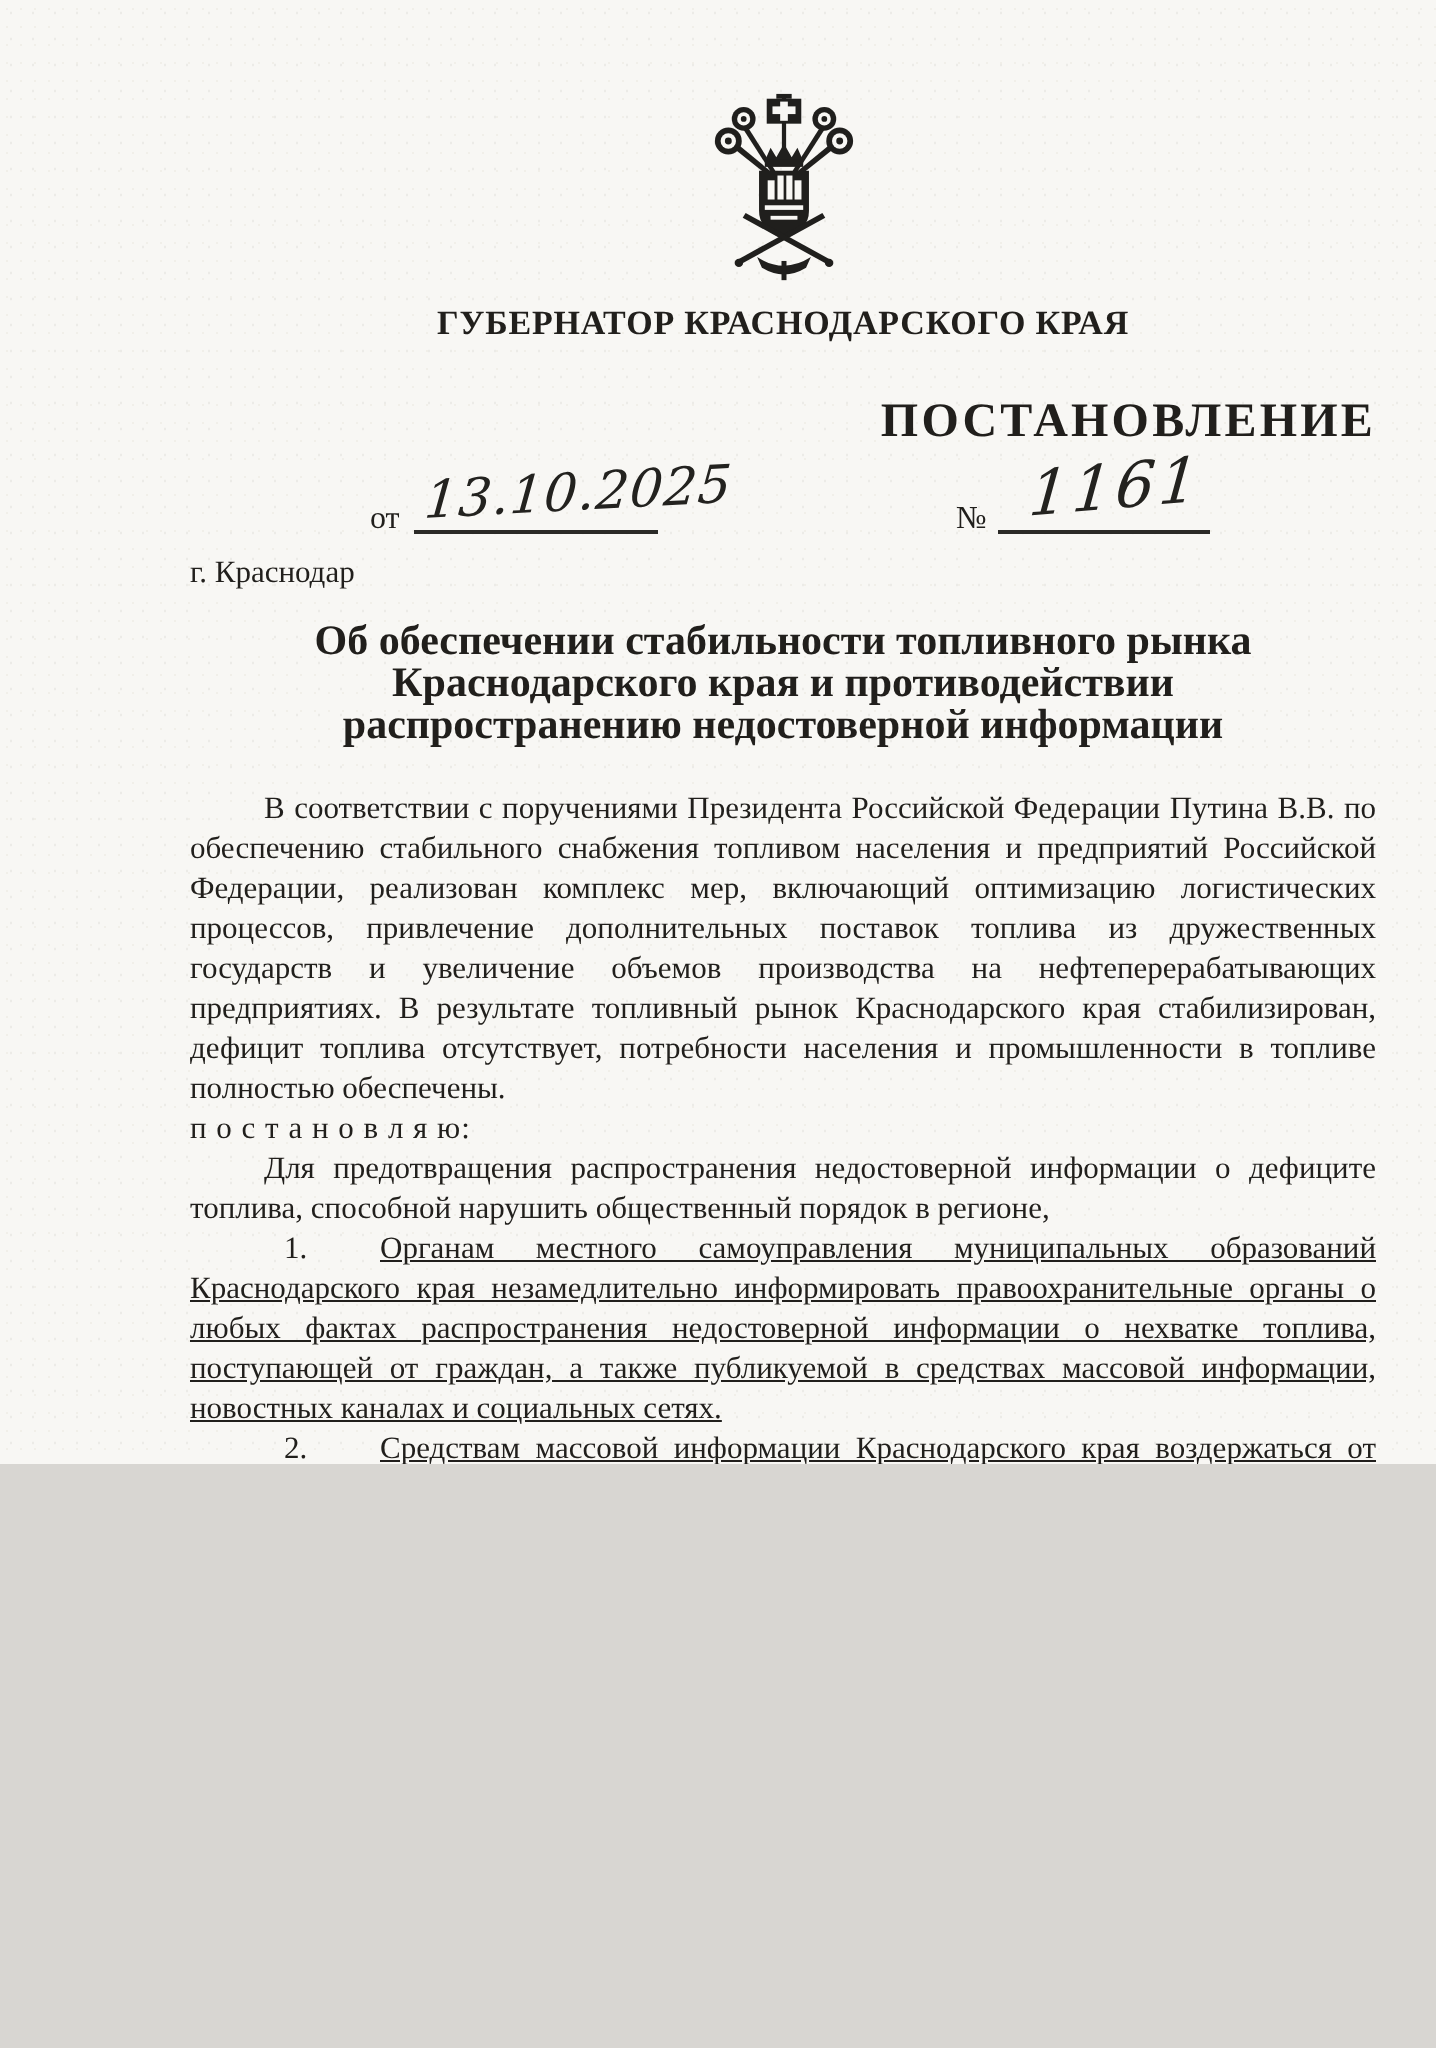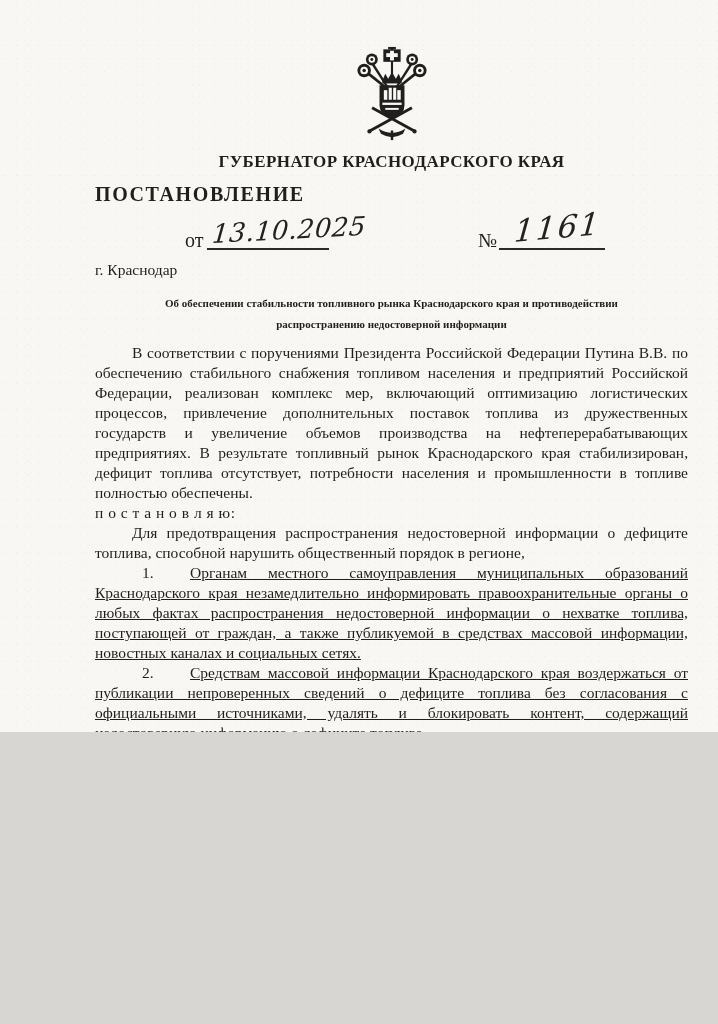--- a/index.html
+++ b/index.html
@@ -17,46 +17,46 @@
     font-family: "Liberation Serif", serif;
     color: #211f1c;
     padding: 46px 30px 0 95px;
   }
   .crest { display: block; margin: 0 auto; }
   .org-name {
     margin-top: 10px; text-align: center;
     font-size: 17px; font-weight: bold; letter-spacing: 0.4px; line-height: 20px;
   }
   .doc-type {
-    margin-top: 11px; text-align: left;
-    font-size: 20px; font-weight: bold; letter-spacing: 1.6px; line-height: 23px;
+    margin-top: 28px; text-align: right;
+    font-size: 24px; font-weight: bold; letter-spacing: 1.6px; line-height: 23px;
   }
   .date-row { position: relative; margin-top: 10px; height: 42px; }
-  .field-label { position: absolute; bottom: 6px; font-size: 20px; }
+  .field-label { position: absolute; bottom: 6px; font-size: 16px; }
   .from-label { left: 90px; }
   .num-label { left: 383px; }
   .write-line {
     position: absolute; bottom: 8px; height: 36px;
     border-bottom: 2px solid #2b2a27;
   }
   .date-line { left: 112px; width: 122px; }
   .num-line  { left: 404px; width: 106px; }
   .handwriting {
     position: absolute; bottom: -1px; left: 4px; white-space: nowrap;
     font-family: "DejaVu Serif", serif; font-style: italic;
     color: #23221f; transform-origin: left bottom;
   }
   .hand-date { font-size: 26px; transform: rotate(-3deg) skewX(-8deg); letter-spacing: 0.5px; }
   .hand-num  { font-size: 31px; transform: rotate(-5deg) skewX(-10deg); letter-spacing: 2px; left: 14px; }
   .city { margin-top: 2px; text-align: left; font-size: 15.5px; line-height: 20px; }
   .doc-title {
     margin: 13px auto 0; max-width: 470px; text-align: center;
-    font-size: 11px; font-weight: bold; line-height: 21px;
+    font-size: 21px; font-weight: bold; line-height: 21px;
   }
-  .body-text { margin-top: 8px; font-size: 15.5px; line-height: 20px; }
+  .body-text { margin-top: 22px; font-size: 15.5px; line-height: 20px; }
   .para { margin: 0; text-align: justify; text-indent: 37px; }
   .resolution-word { margin: 0; text-align: left; text-indent: 0; letter-spacing: 0.5px; }
   .item { text-indent: 47px; text-decoration: underline; }
   .item-num { display: inline-block; width: 48px; text-indent: 0; }
   .sig-row {
     position: absolute; left: 108px; top: 908px; width: 593px;
     font-size: 15.5px; line-height: 22px;
   }
   .sig-pos { float: left; }
   .sig-name { float: right; margin-right: 66px; margin-top: 22px; }

